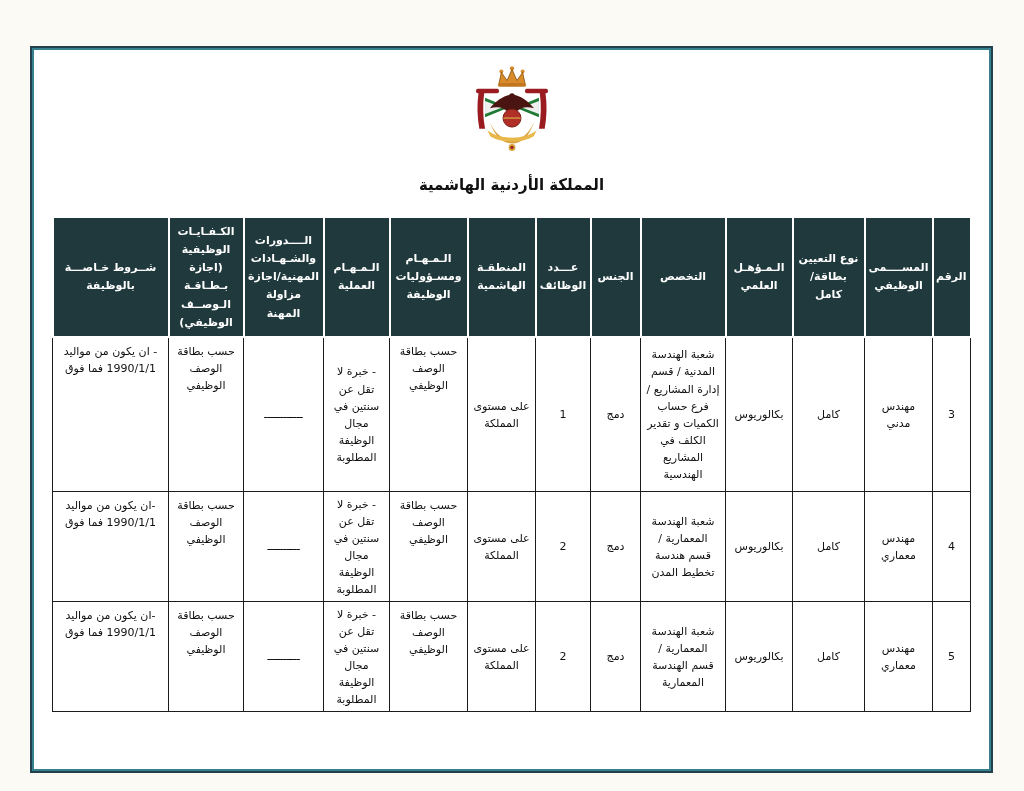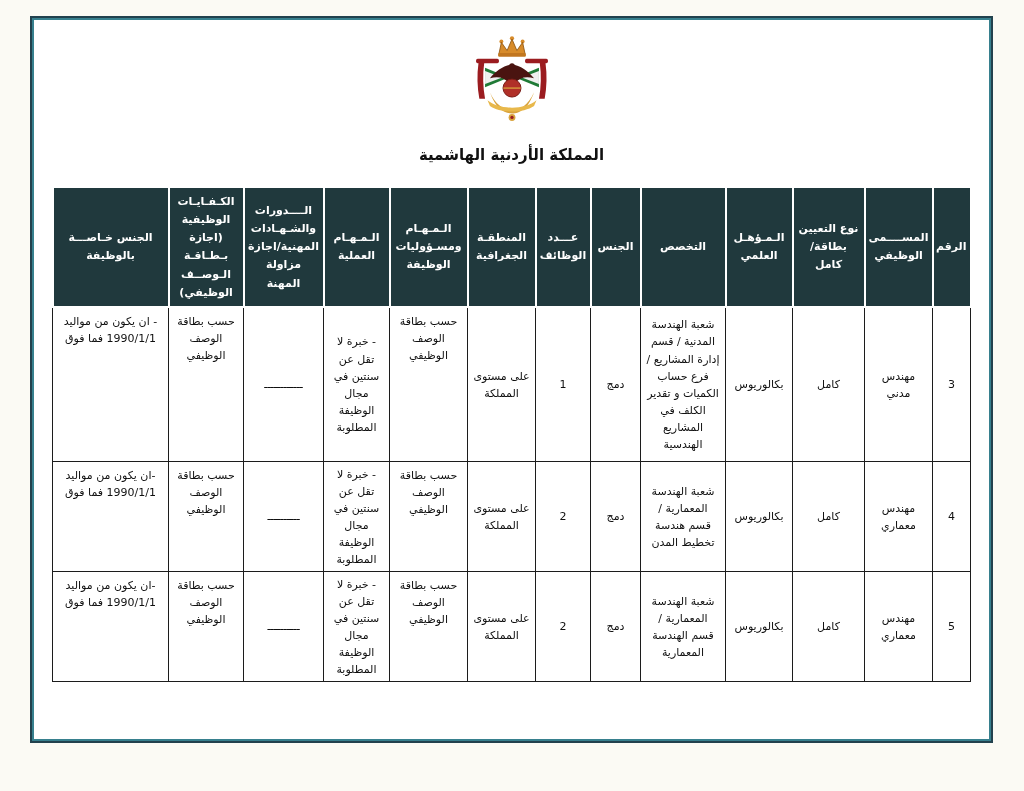--- a/index.html
+++ b/index.html
@@ -3,21 +3,21 @@
 <meta charset="utf-8">
 <style>
   html,body{margin:0;padding:0;}
   body{
     width:1024px;height:791px;
     background:#fbfaf4;
     font-family:"DejaVu Sans",sans-serif;
     position:relative;overflow:hidden;
   }
   .frame-outer{
-    position:absolute;left:30px;top:16px;
+    position:absolute;left:30px;top:46px;
     width:963px;height:727px;
     box-sizing:border-box;
     border:2px solid #22414d;
     background:#ffffff;
   }
   .frame-inner{
     width:100%;height:100%;
     box-sizing:border-box;
     border:2px solid #37808e;
   }
@@ -133,26 +133,26 @@
       </colgroup>
       <thead>
         <tr class="r-head">
           <th>الرقم</th>
           <th>المســــمى الوظيفي</th>
           <th>نوع التعيين بطاقة/كامل</th>
           <th>الـمـؤهـل العلمي</th>
           <th>التخصص</th>
           <th>الجنس</th>
           <th>عـــدد الوظائف</th>
-          <th>المنطقـة الجغرافية</th>
+          <th>المنطقـة الهاشمية</th>
           <th>الـمـهـام ومسـؤوليات الوظيفة</th>
           <th>الـمـهـام العملية</th>
           <th>الــــدورات والشـهـادات المهنية/اجازة مزاولة المهنة</th>
           <th>الكـفـايـات الوظيفية (اجازة بـطـاقـة الـوصــف الوظيفي)</th>
-          <th>الجنس خـاصـــة بالوظيفة</th>
+          <th>شــروط خـاصـــة بالوظيفة</th>
         </tr>
       </thead>
       <tbody>
         <tr class="r-a">
           <td class="num-cell">3</td>
           <td>مهندس مدني</td>
           <td>كامل</td>
           <td>بكالوريوس</td>
           <td>شعبة الهندسة المدنية / قسم إدارة المشاريع / فرع حساب الكميات و تقدير الكلف في المشاريع الهندسية</td>
           <td>دمج</td>

